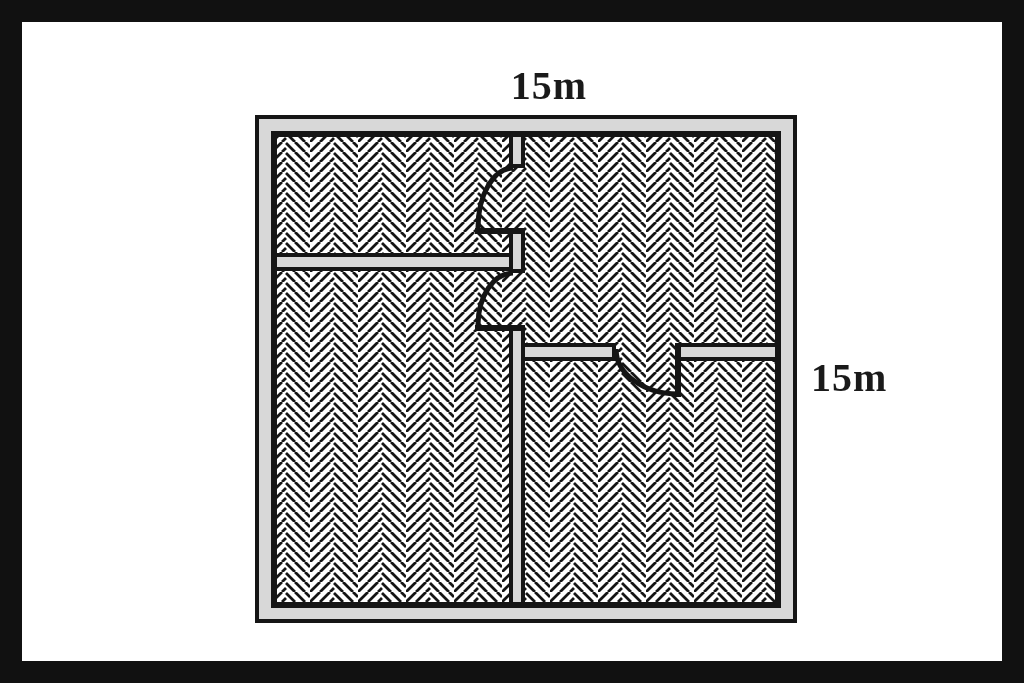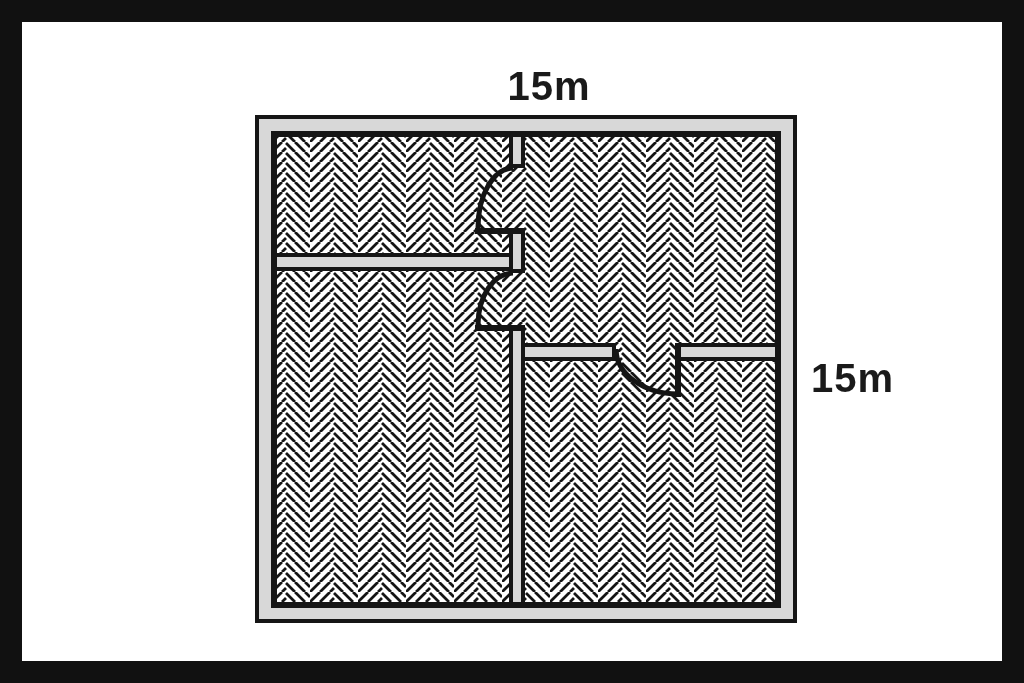--- a/index.html
+++ b/index.html
@@ -10,21 +10,21 @@
     --c-label_text:#1a1a1a;
   }
   html,body{margin:0;padding:0;background:#ffffff;}
   .canvas{
     position:relative;
     width:1024px;height:683px;
     box-sizing:border-box;
     background:var(--c-floor_bg,#fff);
     border:22px solid var(--c-frame,#111);
     overflow:hidden;
-    font-family:Liberation Sans, sans-serif;
+    font-family:Liberation Serif, serif;
   }
   .plan-svg{position:absolute;left:0;top:0;width:1024px;height:683px;}
   .blk{fill:var(--c-line,#151515);}
   .gry{fill:var(--c-wall_fill,#d8d8d8);}
   .floor{fill:var(--c-floor_bg,#ffffff);}
   .hatch-stroke{stroke:var(--c-line,#151515);stroke-width:2.8;fill:none;}
   .door-arc{fill:none;stroke:var(--c-line,#151515);stroke-width:5;}
   .dim{
     position:absolute;
     color:var(--c-label_text,#1a1a1a);

